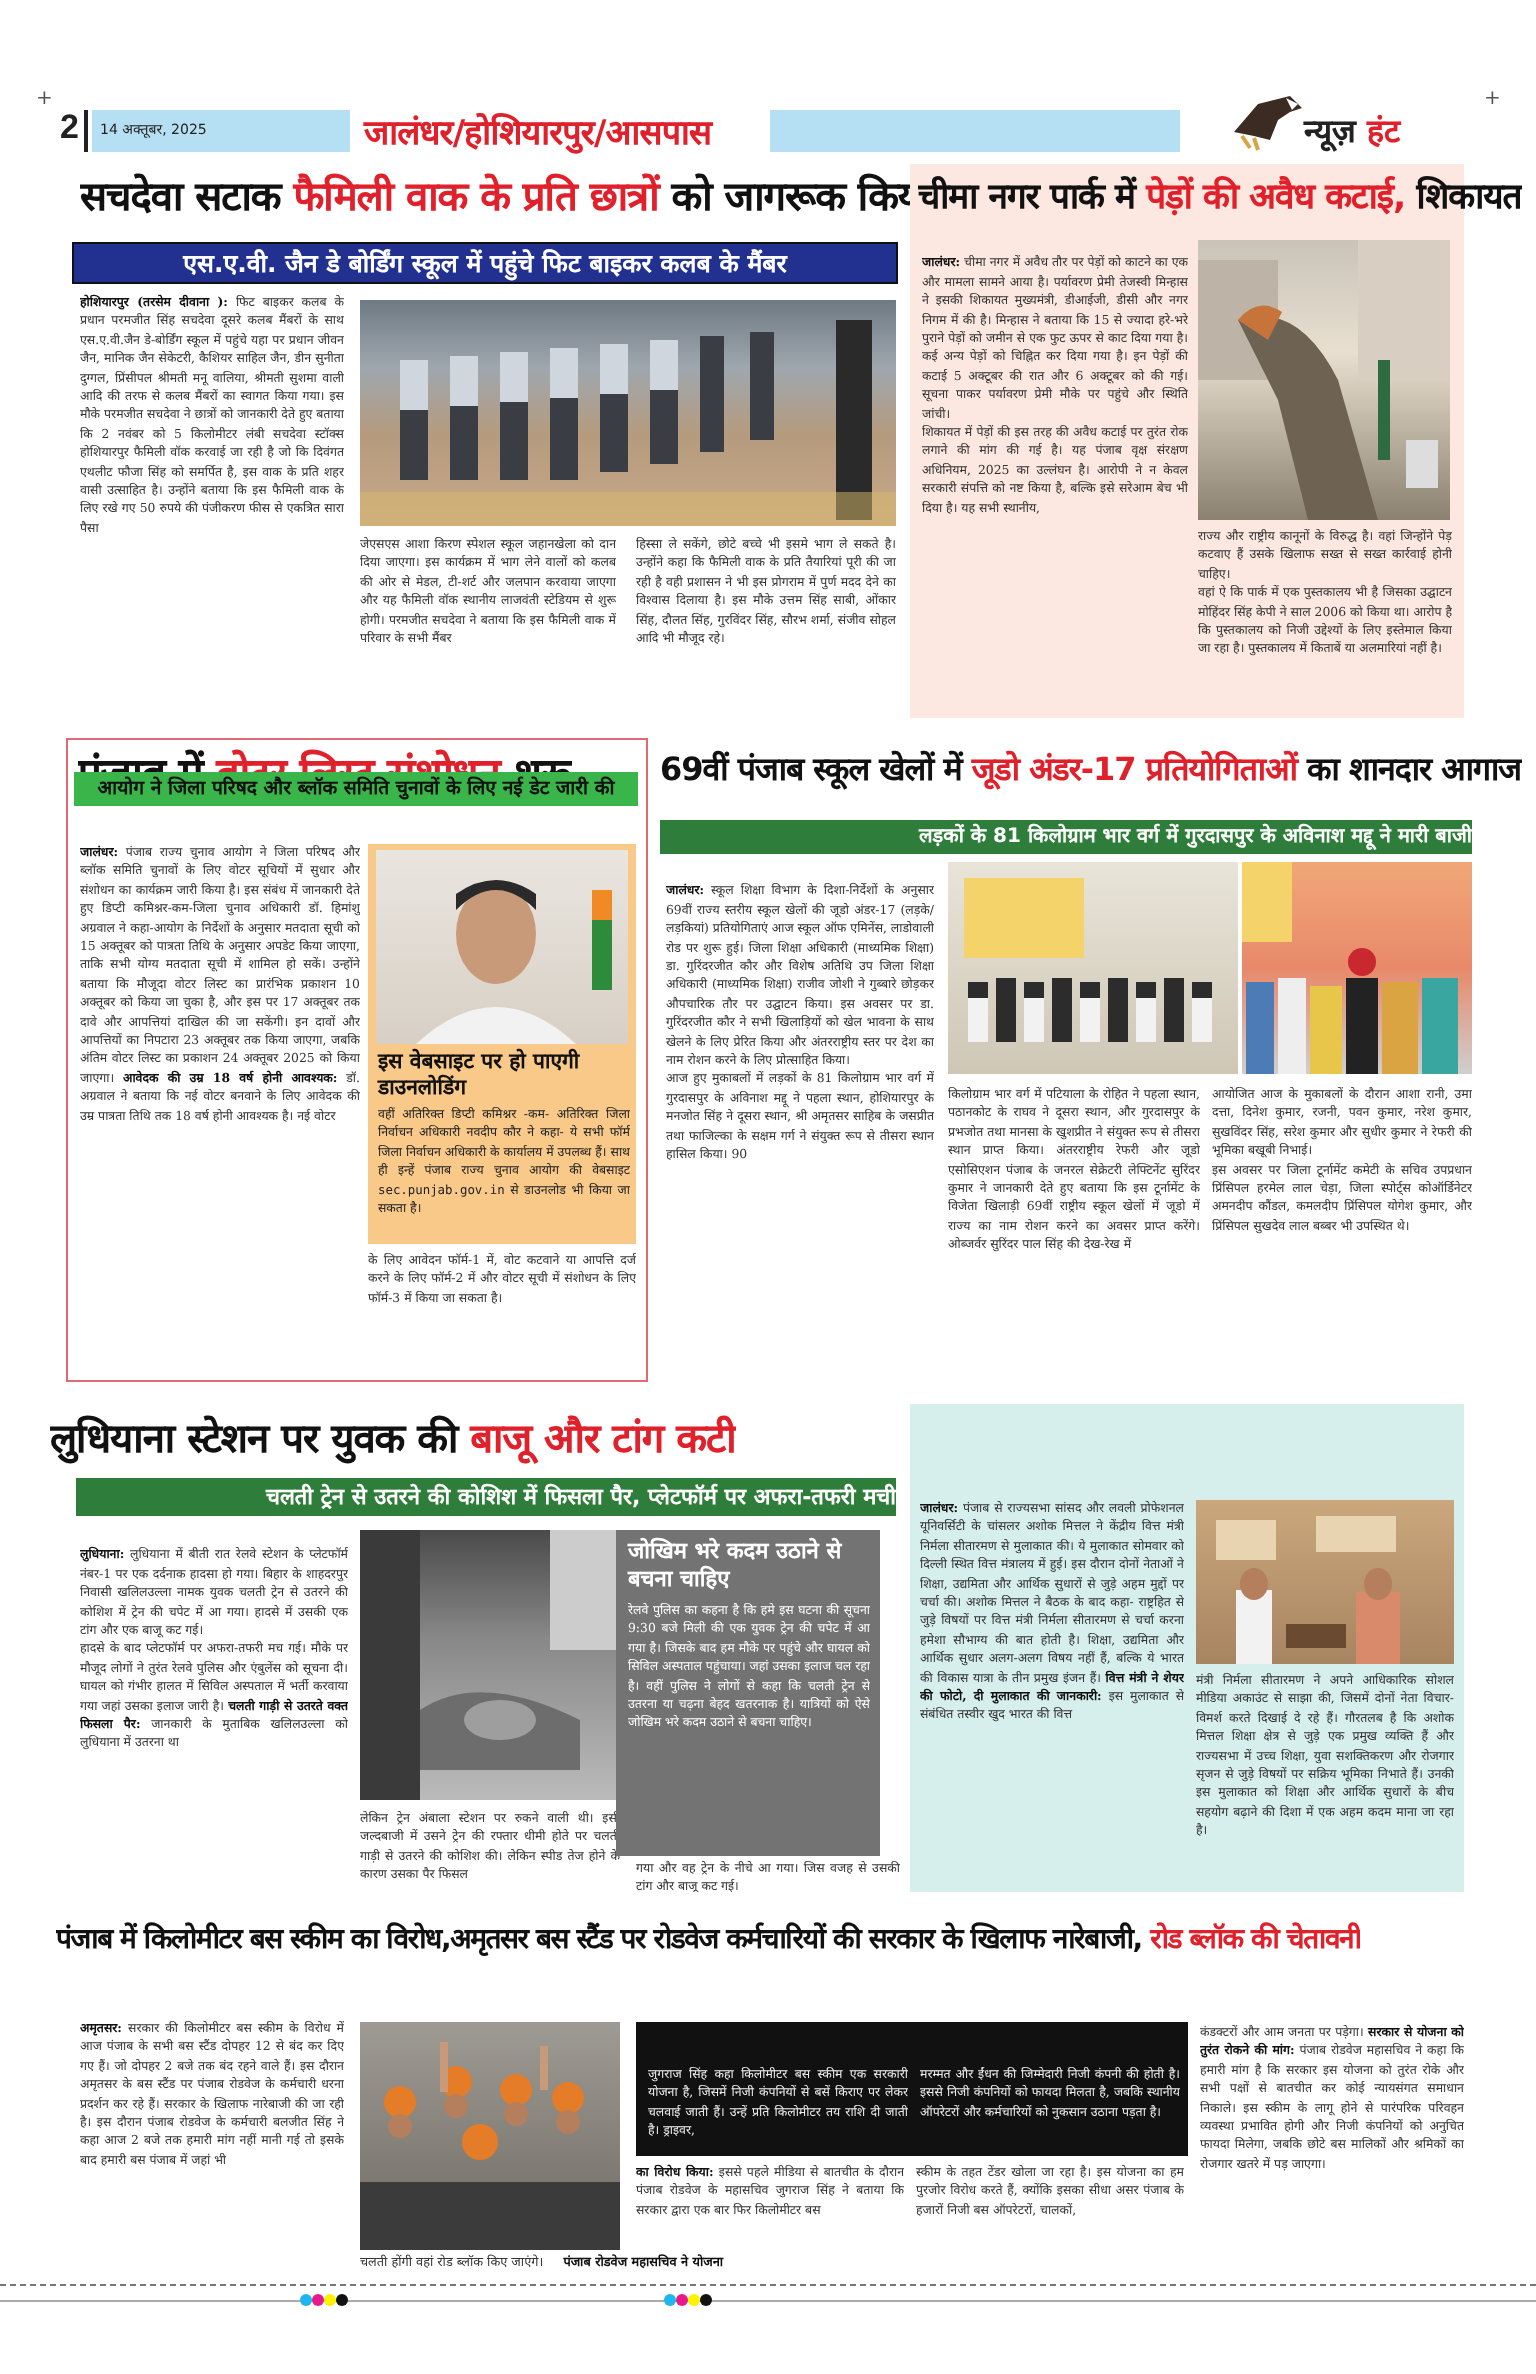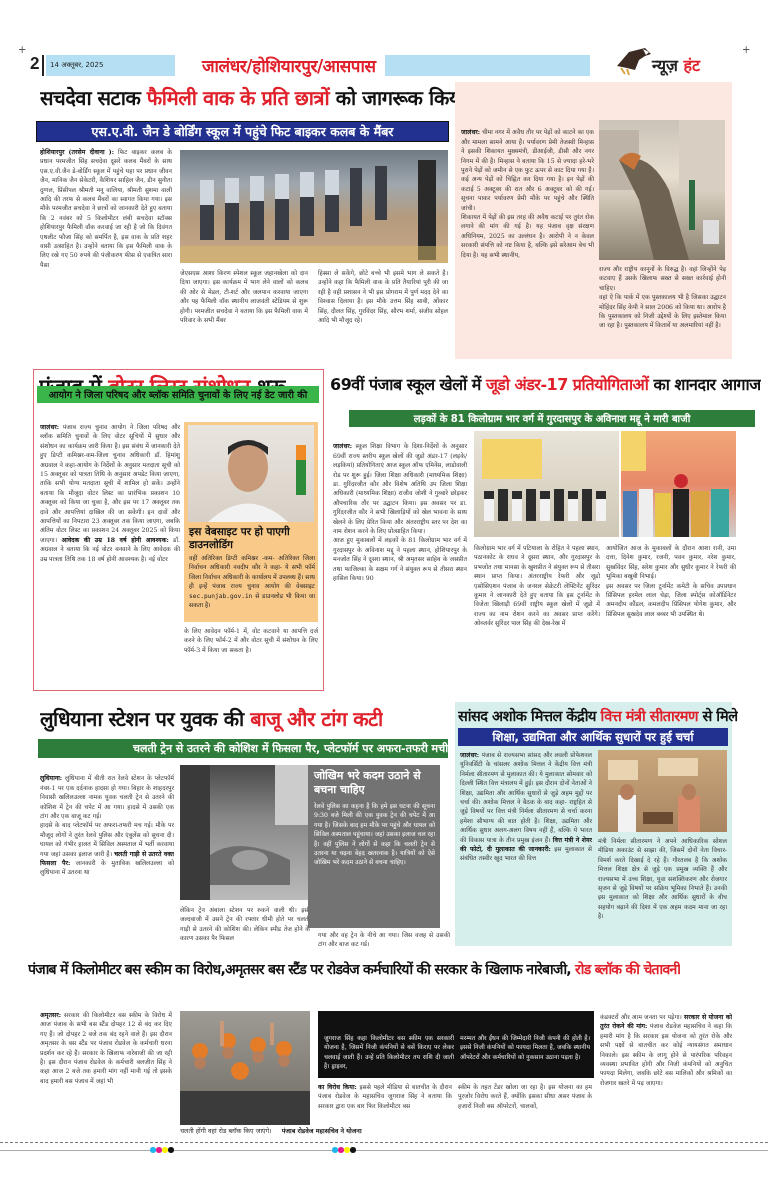--- a/index.html
+++ b/index.html
@@ -17,21 +17,21 @@
 
 <div class="crop" style="left:18px;top:44px">+</div>
 <div class="crop" style="left:742px;top:44px">+</div>
 
 <header class="abs" style="left:30px;top:52px;width:712px;height:26px;">
   <div class="abs" style="left:0;top:2px;font-weight:bold;font-size:17px;font-family:'Liberation Sans',sans-serif;">2</div>
   <div class="abs" style="left:12px;top:3px;width:2px;height:21px;background:#222"></div>
   <div class="abs" style="left:16px;top:3px;width:620px;height:21px;background:#b5dff3;"></div>
   <div class="abs" style="left:20px;top:8px;font-size:7px;color:#222;">14 अक्तूबर, 2025</div>
   <div class="abs" style="left:145px;top:2px;width:210px;height:24px;background:#fff;"></div>
-  <div class="abs" style="left:152px;top:2px;font-size:17px;font-weight:bold;color:#e0202a;letter-spacing:-0.4px;white-space:nowrap;margin-left:20px;">जालंधर/होशियारपुर/आसपास</div>
+  <div class="abs" style="left:152px;top:2px;font-size:17px;font-weight:bold;color:#e0202a;letter-spacing:-0.4px;white-space:nowrap;">जालंधर/होशियारपुर/आसपास</div>
   <div class="abs" style="left:560px;top:2px;width:80px;height:24px;background:#fff;"></div>
   <div class="abs" style="left:585px;top:-6px;width:38px;height:30px;">
     <svg width="38" height="30" viewBox="0 0 38 30">
         <path d="M2 20 L14 6 L22 4 L30 2 L36 8 L30 10 L24 14 L20 24 L12 22 Z" fill="#3b2b22"></path>
         <path d="M28 3 L34 6 L31 9 Z" fill="#fff"></path>
         <path d="M6 22 L10 28 M12 23 L14 29" stroke="#d9a441" stroke-width="2"></path>
       </svg>
   </div>
   <div class="abs" style="left:622px;top:2px;font-size:16px;font-weight:bold;white-space:nowrap;">
     <span style="color:#222">न्यूज़</span>
@@ -71,20 +71,25 @@
         </g>
         <rect x="238" y="10" width="18" height="100" fill="#2a2a2a"></rect>
         <rect x="0" y="96" width="268" height="17" fill="#d9b96a" opacity="0.5"></rect>
       </svg>
   </div>
   <div class="abs txt" style="left:180px;top:268px;width:128px;height:90px;">जेएसएस आशा किरण स्पेशल स्कूल जहानखेला को दान दिया जाएगा। इस कार्यक्रम में भाग लेने वालों को कलब की ओर से मेडल, टी-शर्ट और जलपान करवाया जाएगा और यह फैमिली वॉक स्थानीय लाजवंती स्टेडियम से शुरू होगी। परमजीत सचदेवा ने बताया कि इस फैमिली वाक में परिवार के सभी मैंबर</div>
   <div class="abs txt" style="left:318px;top:268px;width:130px;height:90px;">हिस्सा ले सकेंगे, छोटे बच्चे भी इसमे भाग ले सकते है। उन्होंने कहा कि फैमिली वाक के प्रति तैयारियां पूरी की जा रही है वही प्रशासन ने भी इस प्रोगराम में पुर्ण मदद देने का विश्वास दिलाया है। इस मौके उत्तम सिंह साबी, ओंकार सिंह, दौलत सिंह, गुरविंदर सिंह, सौरभ शर्मा, संजीव सोहल आदि भी मौजूद रहे।</div>
 </section>
 
 <section class="abs" style="left:455px;top:82px;width:277px;height:277px;background:#fce8e0;">
+  <h1 class="abs hl" style="left:4px;top:3px;font-size:17.5px;">
+    <span>चीमा नगर पार्क में</span>
+    <span class="red">पेड़ों की अवैध कटाई,</span>
+    <span>शिकायत</span>
+  </h1>
   <div class="abs txt" style="left:6px;top:36px;width:133px;height:236px;white-space:pre-line;">
     <b>जालंधर:</b> <span>चीमा नगर में अवैध तौर पर पेड़ों को काटने का एक और मामला सामने आया है। पर्यावरण प्रेमी तेजस्वी मिन्हास ने इसकी शिकायत मुख्यमंत्री, डीआईजी, डीसी और नगर निगम में की है। मिन्हास ने बताया कि 15 से ज्यादा हरे-भरे पुराने पेड़ों को जमीन से एक फुट ऊपर से काट दिया गया है। कई अन्य पेड़ों को चिह्नित कर दिया गया है। इन पेड़ों की कटाई 5 अक्टूबर की रात और 6 अक्टूबर को की गई। सूचना पाकर पर्यावरण प्रेमी मौके पर पहुंचे और स्थिति जांची।
 शिकायत में पेड़ों की इस तरह की अवैध कटाई पर तुरंत रोक लगाने की मांग की गई है। यह पंजाब वृक्ष संरक्षण अधिनियम, 2025 का उल्लंघन है। आरोपी ने न केवल सरकारी संपत्ति को नष्ट किया है, बल्कि इसे सरेआम बेच भी दिया है। यह सभी स्थानीय,</span>
   </div>
   <div class="abs photo" style="left:144px;top:38px;width:126px;height:140px;background:linear-gradient(180deg,#c9c3b8 0%,#e8dfd0 40%,#8b8170 100%);">
     <svg width="126" height="140">
         <rect x="80" y="0" width="46" height="70" fill="#d8cfc2"></rect>
         <rect x="0" y="10" width="40" height="60" fill="#bdb4a7"></rect>
         <path d="M20 40 Q50 30 70 70 L90 140 L55 140 L40 80 Z" fill="#6e6353"></path>
         <path d="M20 40 Q30 28 42 36 L35 50 Z" fill="#c7743b"></path>
@@ -123,21 +128,21 @@
   </div>
   <div class="abs txt" style="left:150px;top:256px;width:134px;height:56px;">के लिए आवेदन फॉर्म-1 में, वोट कटवाने या आपत्ति दर्ज करने के लिए फॉर्म-2 में और वोटर सूची में संशोधन के लिए फॉर्म-3 में किया जा सकता है।</div>
 </section>
 
 <section>
   <h1 class="abs hl" style="left:330px;top:373px;font-size:16px;">
     <span>69वीं पंजाब स्कूल खेलों में</span>
     <span class="red">जूडो अंडर-17 प्रतियोगिताओं</span>
     <span>का शानदार आगाज</span>
   </h1>
-  <div class="abs" style="left:330px;top:410px;width:406px;height:17px;background:#2f7d3a;color:#fff;font-weight:bold;font-size:10px;line-height:17px;text-align:center;white-space:nowrap;overflow:hidden;margin-left:19px;">लड़कों के 81 किलोग्राम भार वर्ग में गुरदासपुर के अविनाश मद्दू ने मारी बाजी</div>
+  <div class="abs" style="left:330px;top:410px;width:406px;height:17px;background:#2f7d3a;color:#fff;font-weight:bold;font-size:10px;line-height:17px;text-align:right;white-space:nowrap;overflow:hidden;">लड़कों के 81 किलोग्राम भार वर्ग में गुरदासपुर के अविनाश मद्दू ने मारी बाजी</div>
   <div class="abs txt" style="left:333px;top:432px;width:134px;height:258px;white-space:pre-line;">
     <b>जालंधर:</b> <span>स्कूल शिक्षा विभाग के दिशा-निर्देशों के अनुसार 69वीं राज्य स्तरीय स्कूल खेलों की जूडो अंडर-17 (लड़के/लड़कियां) प्रतियोगिताएं आज स्कूल ऑफ एमिनेंस, लाडोवाली रोड पर शुरू हुई। जिला शिक्षा अधिकारी (माध्यमिक शिक्षा) डा. गुरिंदरजीत कौर और विशेष अतिथि उप जिला शिक्षा अधिकारी (माध्यमिक शिक्षा) राजीव जोशी ने गुब्बारे छोड़कर औपचारिक तौर पर उद्घाटन किया। इस अवसर पर डा. गुरिंदरजीत कौर ने सभी खिलाड़ियों को खेल भावना के साथ खेलने के लिए प्रेरित किया और अंतरराष्ट्रीय स्तर पर देश का नाम रोशन करने के लिए प्रोत्साहित किया।
 आज हुए मुकाबलों में लड़कों के 81 किलोग्राम भार वर्ग में गुरदासपुर के अविनाश मद्दू ने पहला स्थान, होशियारपुर के मनजोत सिंह ने दूसरा स्थान, श्री अमृतसर साहिब के जसप्रीत तथा फाजिल्का के सक्षम गर्ग ने संयुक्त रूप से तीसरा स्थान हासिल किया। 90</span>
   </div>
   <div class="abs photo" style="left:474px;top:431px;width:145px;height:106px;background:linear-gradient(180deg,#e8e4d8,#cfc7b6);">
     <svg width="145" height="106">
         <rect x="8" y="8" width="60" height="40" fill="#f3d36a"></rect>
         <g fill="#2c2c2c">
           <rect x="10" y="60" width="10" height="30"></rect>
           <rect x="24" y="58" width="10" height="32"></rect>
@@ -171,21 +176,21 @@
         </g>
         <circle cx="60" cy="50" r="7" fill="#c8282e"></circle>
       </svg>
   </div>
   <div class="abs txt" style="left:474px;top:543px;width:126px;height:147px;">किलोग्राम भार वर्ग में पटियाला के रोहित ने पहला स्थान, पठानकोट के राघव ने दूसरा स्थान, और गुरदासपुर के प्रभजोत तथा मानसा के खुशप्रीत ने संयुक्त रूप से तीसरा स्थान प्राप्त किया। अंतरराष्ट्रीय रेफरी और जूडो एसोसिएशन पंजाब के जनरल सेक्रेटरी लेफ्टिनेंट सुरिंदर कुमार ने जानकारी देते हुए बताया कि इस टूर्नामेंट के विजेता खिलाड़ी 69वीं राष्ट्रीय स्कूल खेलों में जूडो में राज्य का नाम रोशन करने का अवसर प्राप्त करेंगे। ओब्जर्वर सुरिंदर पाल सिंह की देख-रेख में</div>
   <div class="abs txt" style="left:606px;top:543px;width:130px;height:147px;white-space:pre-line;">आयोजित आज के मुकाबलों के दौरान आशा रानी, उमा दत्ता, दिनेश कुमार, रजनी, पवन कुमार, नरेश कुमार, सुखविंदर सिंह, सरेश कुमार और सुधीर कुमार ने रेफरी की भूमिका बखूबी निभाई।
 इस अवसर पर जिला टूर्नामेंट कमेटी के सचिव उपप्रधान प्रिंसिपल हरमेल लाल चेड़ा, जिला स्पोर्ट्स कोऑर्डिनेटर अमनदीप कौंडल, कमलदीप प्रिंसिपल योगेश कुमार, और प्रिंसिपल सुखदेव लाल बब्बर भी उपस्थित थे।</div>
 </section>
 
 <section>
-  <h1 class="abs hl" style="left:40px;top:705px;font-size:20px;">
+  <h1 class="abs hl" style="left:25px;top:705px;font-size:20px;">
     <span>लुधियाना स्टेशन पर युवक की</span>
     <span class="red">बाजू और टांग कटी</span>
   </h1>
   <div class="abs" style="left:38px;top:739px;width:410px;height:19px;background:#2f7d3a;color:#fff;font-weight:bold;font-size:11px;line-height:19px;text-align:right;white-space:nowrap;overflow:hidden;">चलती ट्रेन से उतरने की कोशिश में फिसला पैर, प्लेटफॉर्म पर अफरा-तफरी मची</div>
   <div class="abs txt" style="left:40px;top:764px;width:134px;height:180px;white-space:pre-line;">
     <b>लुधियाना:</b> <span>लुधियाना में बीती रात रेलवे स्टेशन के प्लेटफॉर्म नंबर-1 पर एक दर्दनाक हादसा हो गया। बिहार के शाहदरपुर निवासी खलिलउल्ला नामक युवक चलती ट्रेन से उतरने की कोशिश में ट्रेन की चपेट में आ गया। हादसे में उसकी एक टांग और एक बाजू कट गई।
 हादसे के बाद प्लेटफॉर्म पर अफरा-तफरी मच गई। मौके पर मौजूद लोगों ने तुरंत रेलवे पुलिस और एंबुलेंस को सूचना दी। घायल को गंभीर हालत में सिविल अस्पताल में भर्ती करवाया गया जहां उसका इलाज जारी है।</span> <b>चलती गाड़ी से उतरते वक्त फिसला पैर:</b> <span>जानकारी के मुताबिक खलिलउल्ला को लुधियाना में उतरना था</span>
   </div>
   <div class="abs photo" style="left:180px;top:765px;width:130px;height:135px;background:linear-gradient(180deg,#4a4a4a,#888 40%,#bbb);">
     <svg width="130" height="135">
@@ -197,26 +202,20 @@
   </div>
   <div class="abs txt" style="left:180px;top:905px;width:130px;height:40px;">लेकिन ट्रेन अंबाला स्टेशन पर रुकने वाली थी। इसी जल्दबाजी में उसने ट्रेन की रफ्तार धीमी होते पर चलती गाड़ी से उतरने की कोशिश की। लेकिन स्पीड तेज होने के कारण उसका पैर फिसल</div>
   <div class="abs" style="left:308px;top:765px;width:132px;height:163px;background:#737373;">
     <div class="abs" style="left:6px;top:4px;width:120px;font-weight:bold;font-size:11px;line-height:14px;color:#fff;">जोखिम भरे कदम उठाने से बचना चाहिए</div>
     <div class="abs txt" style="left:6px;top:36px;width:121px;height:124px;color:#fff;">रेलवे पुलिस का कहना है कि हमे इस घटना की सूचना 9:30 बजे मिली की एक युवक ट्रेन की चपेट में आ गया है। जिसके बाद हम मौके पर पहुंचे और घायल को सिविल अस्पताल पहुंचाया। जहां उसका इलाज चल रहा है। वहीं पुलिस ने लोगों से कहा कि चलती ट्रेन से उतरना या चढ़ना बेहद खतरनाक है। यात्रियों को ऐसे जोखिम भरे कदम उठाने से बचना चाहिए।</div>
   </div>
   <div class="abs txt" style="left:318px;top:930px;width:132px;height:16px;">गया और वह ट्रेन के नीचे आ गया। जिस वजह से उसकी टांग और बाजू कट गई।</div>
 </section>
 
 <section class="abs" style="left:455px;top:702px;width:277px;height:244px;background:#d6efec;">
-  <h1 class="abs hl" style="left:3px;top:3px;font-size:14.5px;">
-    <span>सांसद अशोक मित्तल केंद्रीय</span>
-    <span class="red">वित्त मंत्री सीतारमण</span>
-    <span>से मिले</span>
-  </h1>
-  <div class="abs" style="left:3px;top:26px;width:270px;height:18px;background:#22318f;color:#fff;font-weight:bold;font-size:11.5px;line-height:18px;text-align:center;white-space:nowrap;overflow:hidden;">शिक्षा, उद्यमिता और आर्थिक सुधारों पर हुई चर्चा</div>
   <div class="abs txt" style="left:5px;top:48px;width:132px;height:192px;">
     <b>जालंधर:</b> <span>पंजाब से राज्यसभा सांसद और लवली प्रोफेशनल यूनिवर्सिटी के चांसलर अशोक मित्तल ने केंद्रीय वित्त मंत्री निर्मला सीतारमण से मुलाकात की। ये मुलाकात सोमवार को दिल्ली स्थित वित्त मंत्रालय में हुई। इस दौरान दोनों नेताओं ने शिक्षा, उद्यमिता और आर्थिक सुधारों से जुड़े अहम मुद्दों पर चर्चा की। अशोक मित्तल ने बैठक के बाद कहा- राष्ट्रहित से जुड़े विषयों पर वित्त मंत्री निर्मला सीतारमण से चर्चा करना हमेशा सौभाग्य की बात होती है। शिक्षा, उद्यमिता और आर्थिक सुधार अलग-अलग विषय नहीं हैं, बल्कि ये भारत की विकास यात्रा के तीन प्रमुख इंजन हैं।</span> <b>वित्त मंत्री ने शेयर की फोटो, दी मुलाकात की जानकारी:</b> <span>इस मुलाकात से संबंधित तस्वीर खुद भारत की वित्त</span>
   </div>
   <div class="abs photo" style="left:143px;top:48px;width:129px;height:82px;background:linear-gradient(180deg,#caa77c,#a88561);">
     <svg width="129" height="82">
         <rect x="10" y="10" width="30" height="20" fill="#e8d4b0"></rect>
         <rect x="60" y="8" width="40" height="18" fill="#e8d4b0"></rect>
         <rect x="20" y="45" width="18" height="37" fill="#f2f2f2"></rect>
         <ellipse cx="29" cy="42" rx="7" ry="8" fill="#b57f5e"></ellipse>
         <rect x="80" y="46" width="22" height="36" fill="#d88a6a"></rect>

